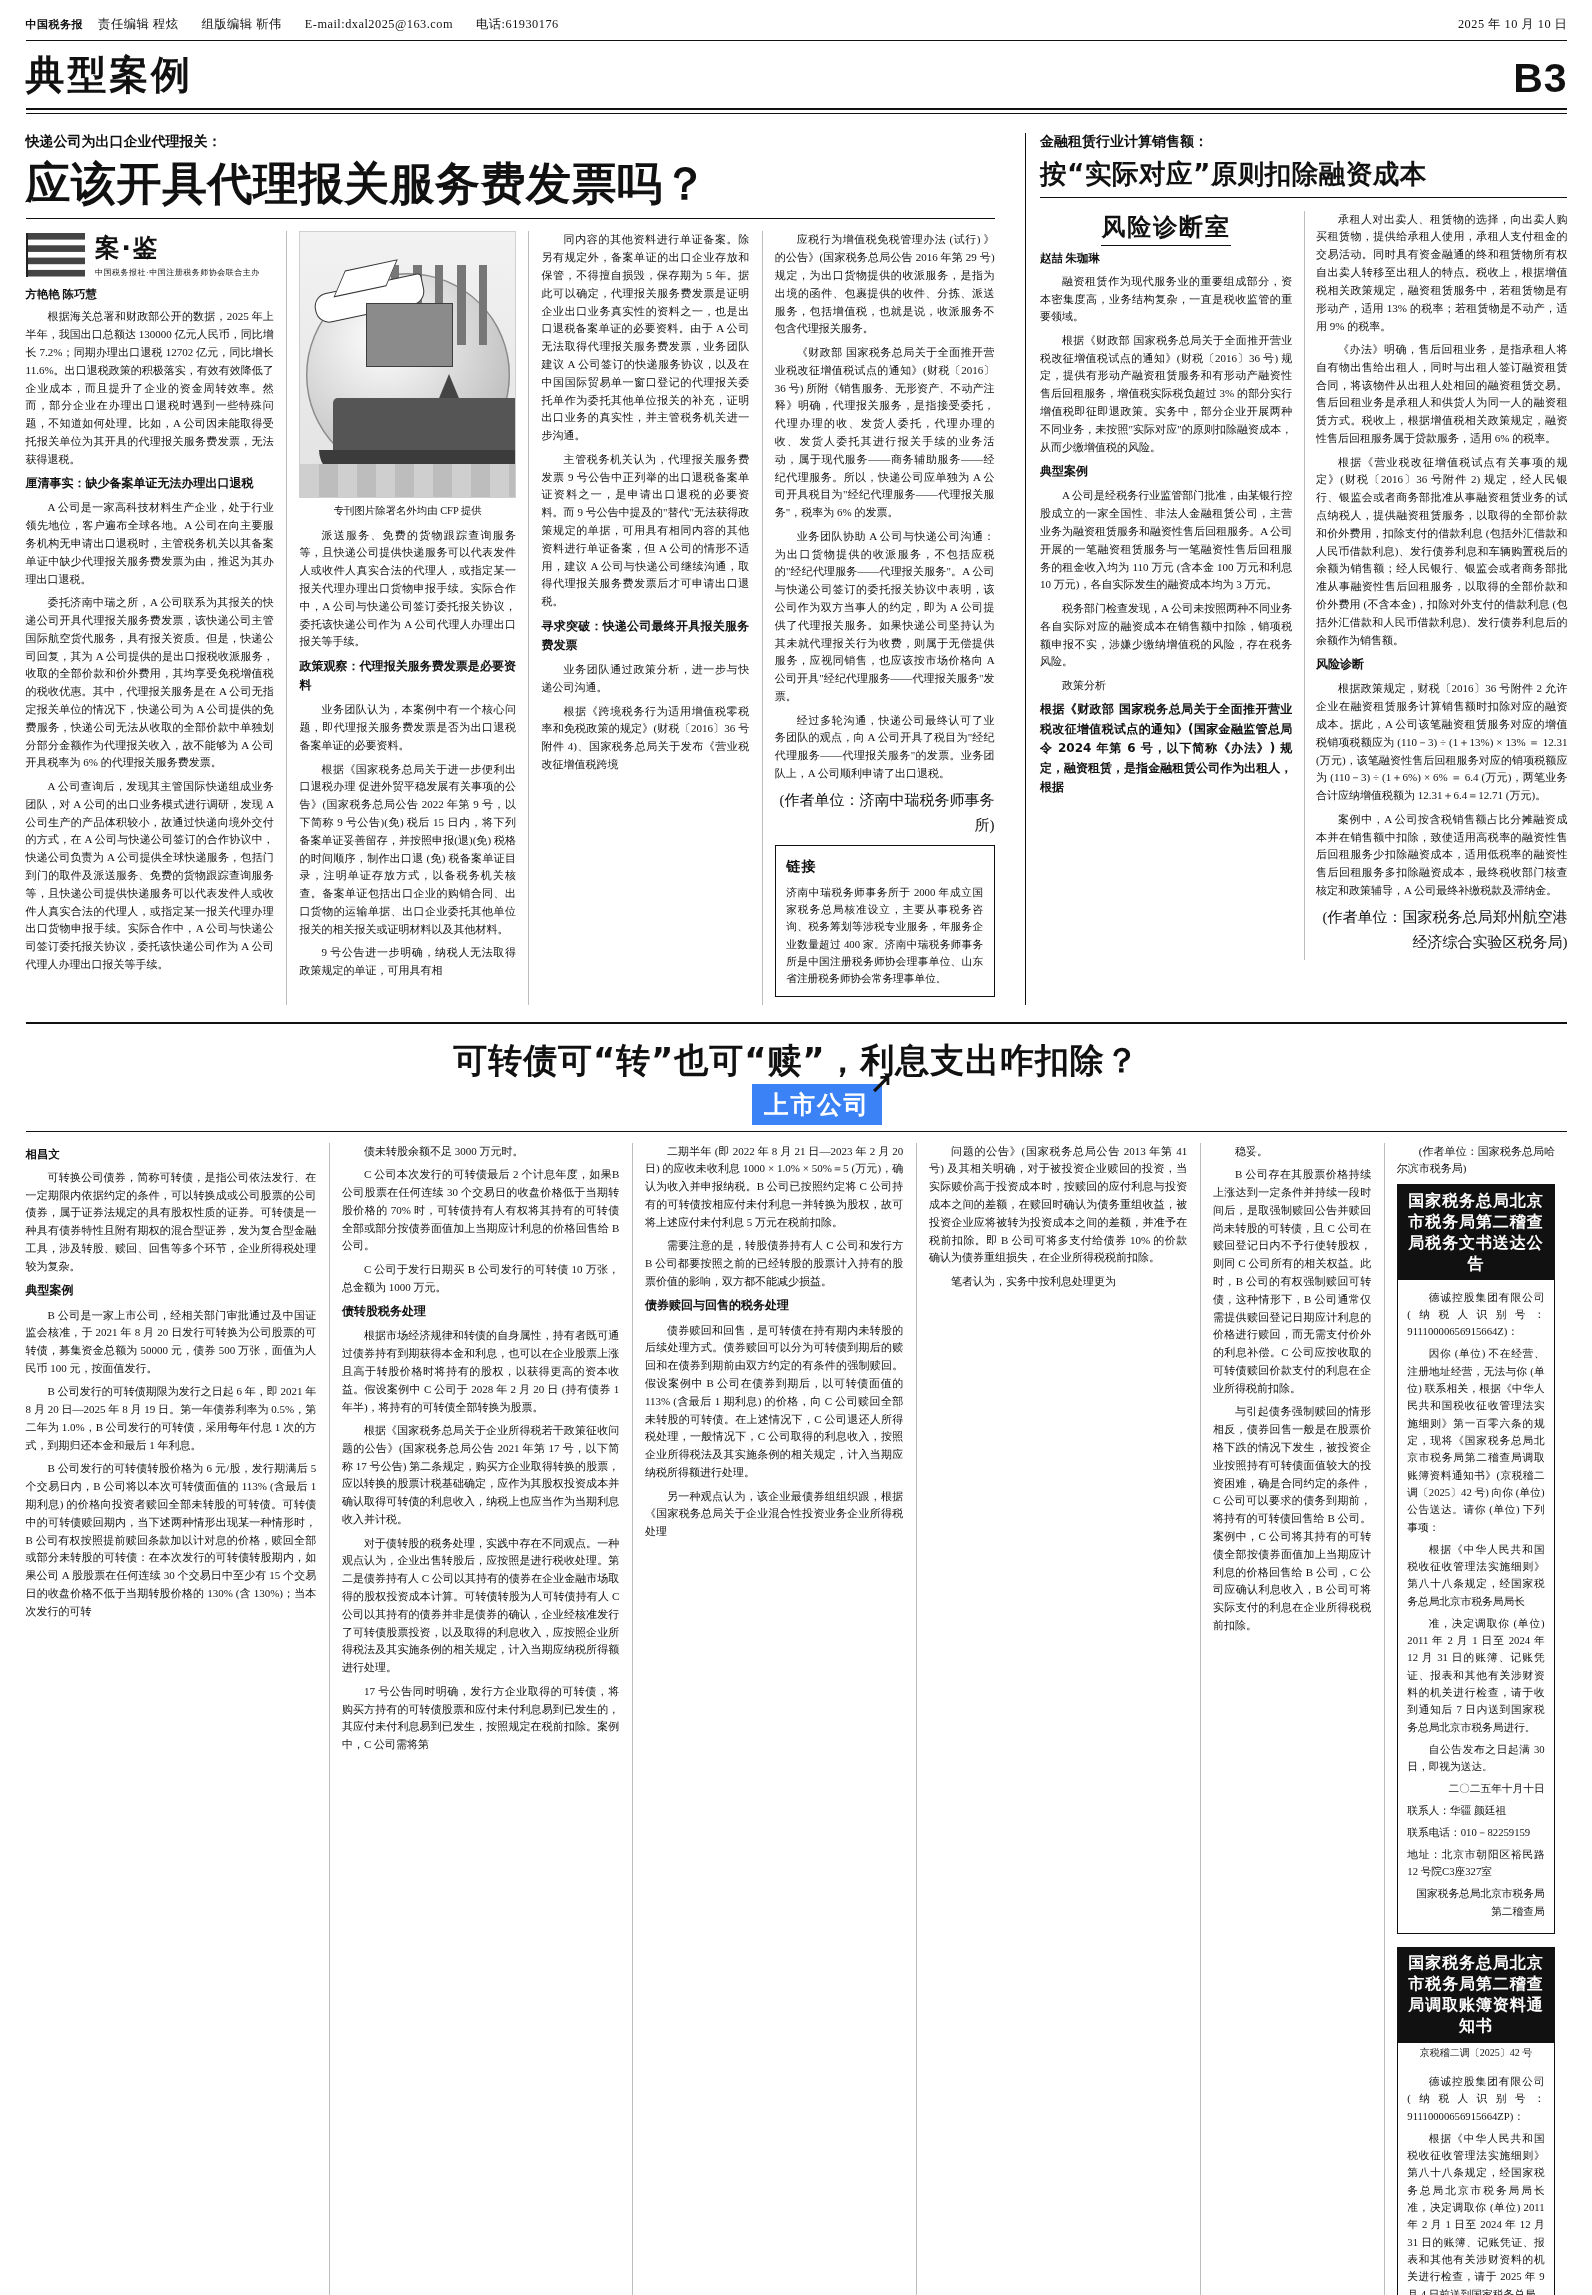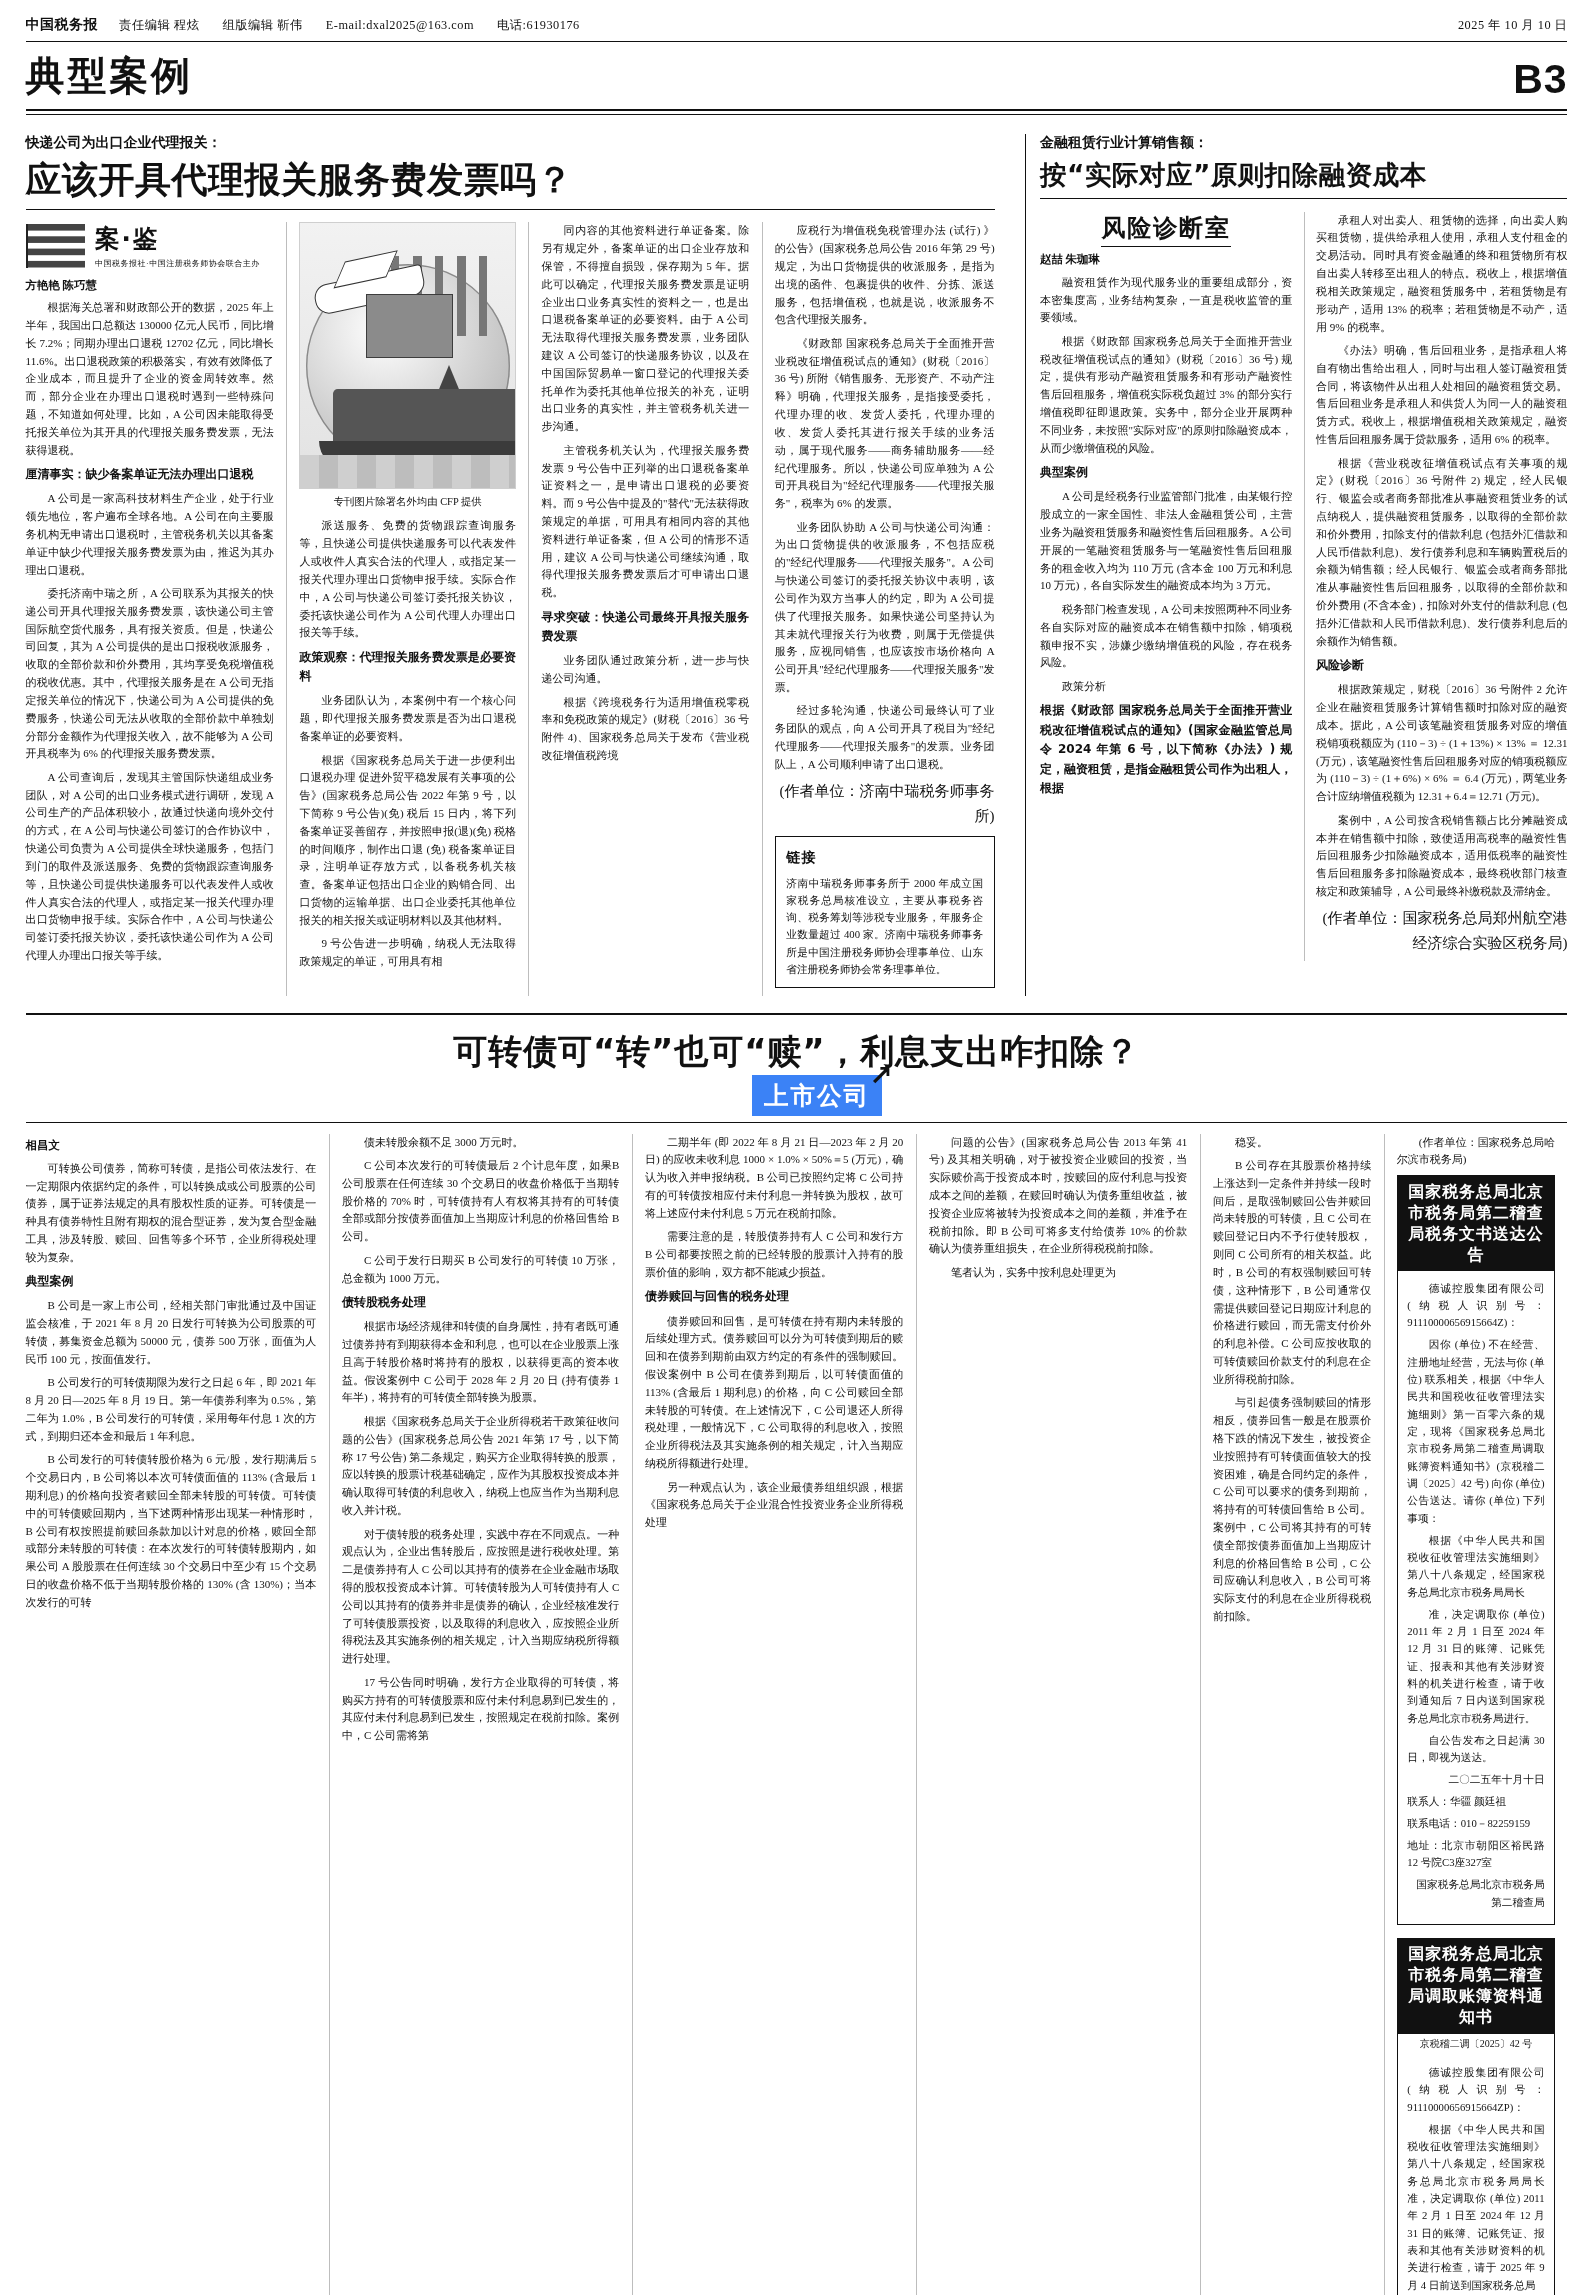--- a/index.html
+++ b/index.html
@@ -7,41 +7,41 @@
     width:1593px; height:2295px;
     background:#ffffff;
     font-family:"Liberation Serif", serif;
     color:#111;
     -webkit-font-smoothing:none;
   }
   .page { position:relative; width:1593px; height:2295px; box-sizing:border-box; padding:16px 25.6px 9.5px 25.6px; }
 
   
   .masthead { display:flex; align-items:center; font-size:12.3px; color:#111; letter-spacing:0.5px; }
-  .masthead .brand { font-weight:bold; font-family:"Liberation Sans", sans-serif; font-size:14px; margin-right:21px; }
+  .masthead .brand { font-weight:bold; font-family:"Liberation Sans", sans-serif; font-size:11px; margin-right:15px; }
   .masthead .mitem { margin-right:23px; white-space:nowrap; }
   .masthead .spacer { flex:1; }
   .masthead .date { white-space:nowrap; font-size:12.3px; }
 
   .rule-thin { border-top:1.4px solid #111; margin-top:6.6px; }
 
   .titlebar { display:flex; align-items:flex-end; justify-content:space-between; padding:7.6px 0 5.7px 0; }
   .sectitle { font-family:"DejaVu Sans", sans-serif; font-weight:bold; font-size:39px; letter-spacing:2.8px; }
   .pagenum { font-family:"Liberation Sans", sans-serif; font-weight:bold; font-size:41px; letter-spacing:0.9px; }
 
   .rule-double { border-top:2.8px solid #111; border-bottom:0.9px solid #111; height:2.8px; margin-bottom:1.9px; }
 
   
   .topregion { display:flex; margin-top:19px; }
   .leftblock { width:985px; padding-right:16px; box-sizing:border-box; }
   .vdiv { width:1.4px; background:#111; margin:0 14px; }
   .rightblock { flex:1; }
 
   .kicker { font-size:14px; font-weight:bold; font-family:"DejaVu Sans", sans-serif; margin-bottom:8.5px; }
-  .headline { font-family:"DejaVu Sans", sans-serif; font-weight:bold; font-size:36px; line-height:1.12; letter-spacing:0.5px; margin-bottom:4.7px; }
+  .headline { font-family:"DejaVu Sans", sans-serif; font-weight:bold; font-size:45px; line-height:1.12; letter-spacing:0.5px; margin-bottom:4.7px; }
   .headline.small { font-size:26.5px; }
   .hr-under { border-top:1.4px solid #111; margin:8.5px 0 12.3px 0; }
 
   
   .cols { display:flex; }
   .col { box-sizing:border-box; }
   .col + .col { border-left:0.5px solid #bdbdbd; }
   .ctext { font-size:11px; line-height:1.62; text-align:justify; text-justify:inter-ideograph; }
   .ctext p { margin:0 0 5.7px 0; text-indent:2em; }
   .subh { font-weight:bold; font-family:"DejaVu Sans", sans-serif; font-size:12px; margin:6.6px 0 3.8px 0; text-indent:0; }

